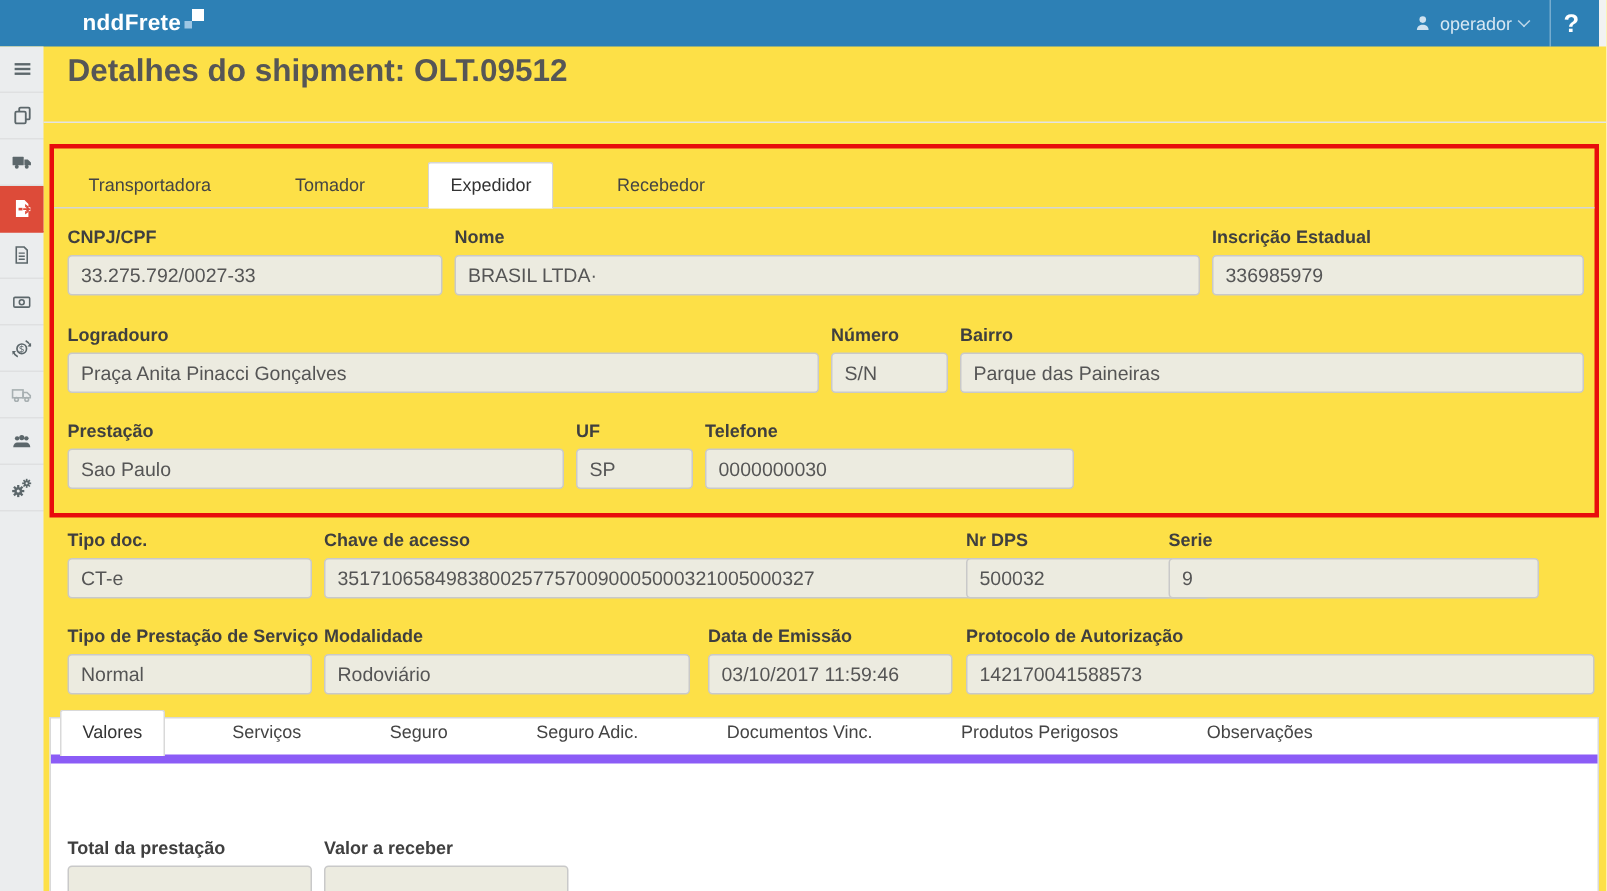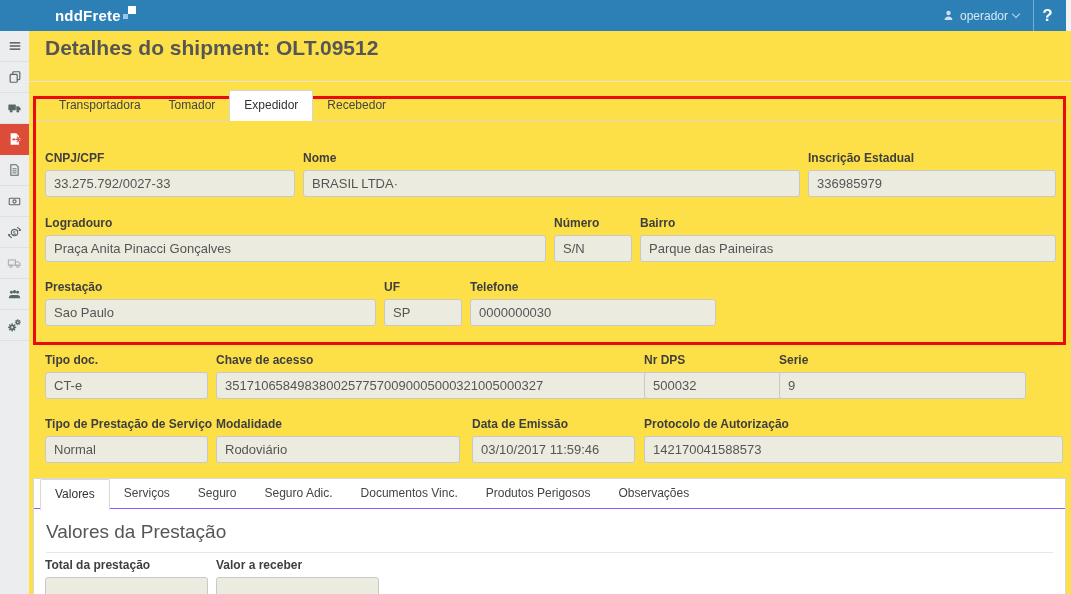--- a/index.html
+++ b/index.html
@@ -26,32 +26,32 @@
   .side-item svg { display:block; }
   .side-item.active { background:#dd4b39; border-bottom-color:#dd4b39; }
 
   
   .page-title { position:absolute; left:45px; top:36px; font-size:21px; font-weight:700; color:#565656; }
   .title-divider { position:absolute; left:29px; right:0; top:81px; height:1px; background:#e3e3e3; }
 
   .annotation-box { position:absolute; left:33px; top:96px; width:1033px; height:249px; border:3px solid #e80c0c; pointer-events:none; }
 
   .tabstrip { position:absolute; display:flex; align-items:flex-end; border-bottom:1px solid #d5d5d5; }
-  .tabstrip-1 { left:36px; top:92px; width:1027px; height:29px; padding-left:9px; }
+  .tabstrip-1 { left:36px; top:110px; width:1027px; height:29px; padding-left:9px;gap:28px; }
   .tab { padding:7px 14px 8px; font-size:12px; color:#444; cursor:pointer; white-space:nowrap; }
   .tab.active { background:#fff; border:1px solid #d5d5d5; border-bottom:none; border-radius:2px 2px 0 0; margin-bottom:-1px; padding-bottom:9px; color:#333; }
 
   
   .fg { position:absolute; }
   .fg label { display:block; font-size:12px; font-weight:bold; color:#3f3f3f; margin-bottom:5px; white-space:nowrap; }
   .fg input { width:100%; height:27px; border:1px solid #c9c9c9; border-radius:3px; background:#ecebe0; padding:0 8px; font-size:13px; color:#555; font-family:"Liberation Sans","DejaVu Sans",sans-serif; }
 
   
   .panel { position:absolute; left:33px; top:478px; width:1033px; height:130px; background:#fff; border:1px solid #d9d9d9; border-bottom:none; }
-  .tabstrip-2 { position:relative; display:flex; align-items:center; border-bottom:1px solid #8b5cf6; padding-left:6px; height:30px; }
+  .tabstrip-2 { position:relative; display:flex; align-items:flex-end; border-bottom:6px solid #8b5cf6; padding-left:6px; height:30px;gap:31px; }
   .tabstrip-2 .tab.active { border-color:#d9d9d9; }
   .panel-heading { margin:12px 12px 0; font-size:19px; font-weight:400; color:#565656; padding-bottom:9px; border-bottom:1px solid #e7e7e7; }
 </style>
 </head>
 <body>
 
 <div class="app">
 
   <header class="topbar">
     <div class="brand">
@@ -273,21 +273,20 @@
   <div class="panel">
     <div class="tabstrip tabstrip-2">
       <div class="tab active">Valores</div>
       <div class="tab">Serviços</div>
       <div class="tab">Seguro</div>
       <div class="tab">Seguro Adic.</div>
       <div class="tab">Documentos Vinc.</div>
       <div class="tab">Produtos Perigosos</div>
       <div class="tab">Observações</div>
     </div>
-    <h2 class="panel-heading">Valores da Prestação</h2>
   </div>
 
   <div class="fg" style="left:45px;top:558px;width:163px">
     <label>Total da prestação</label>
     <input readonly="" value="" style="">
   </div>
   <div class="fg" style="left:216px;top:558px;width:163px">
     <label>Valor a receber</label>
     <input readonly="" value="" style="">
   </div>

